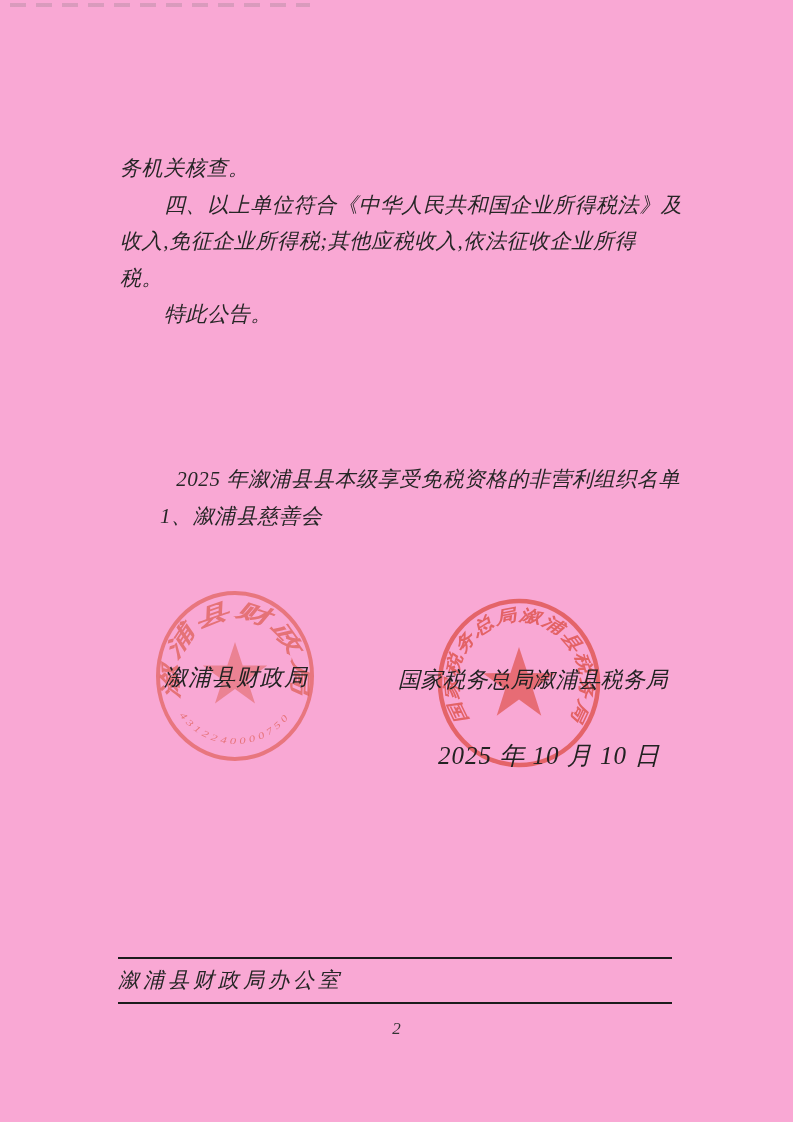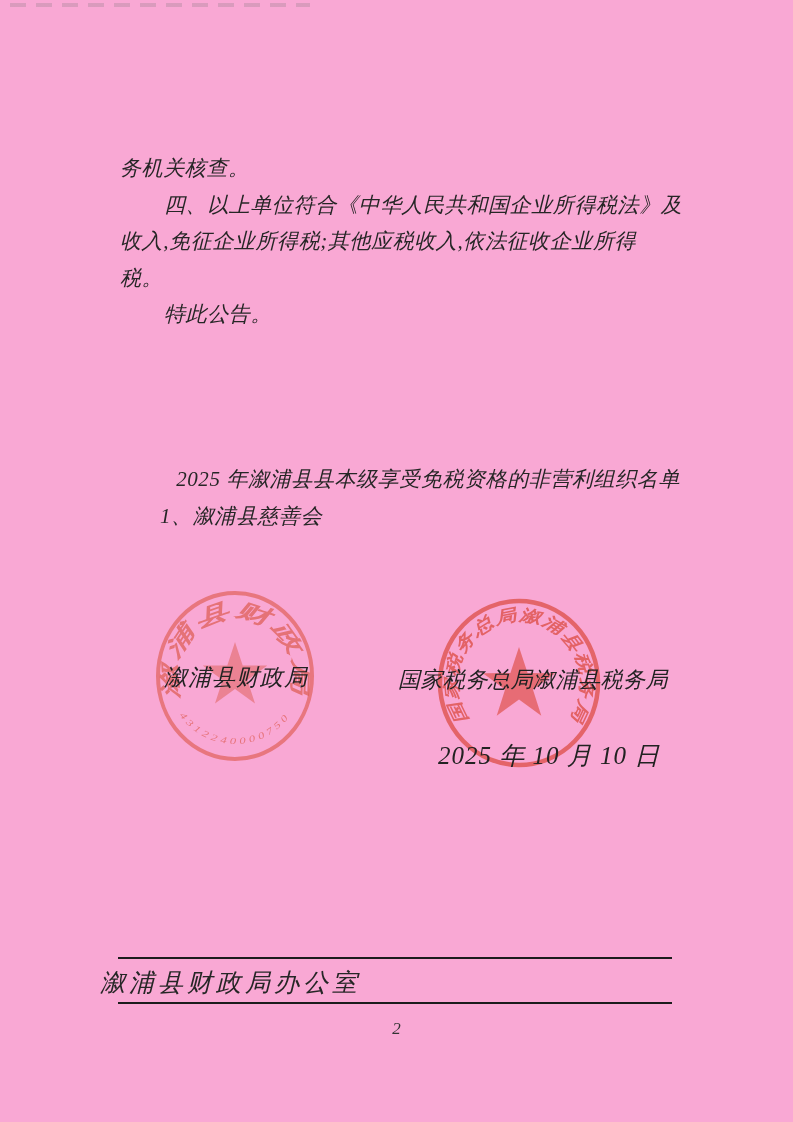--- a/index.html
+++ b/index.html
@@ -25,22 +25,22 @@
   .sig-right { left:398px; top:665px; font-size:22px; letter-spacing:0.5px; }
   .sig-date  { left:438px; top:739px; font-size:25px; letter-spacing:1px; }
 
   .seal { position:absolute; }
   .seal-left  { left:155px; top:590px; }
   .seal-right { left:436px; top:598px; }
 
   .footer-line { position:absolute; left:118px; width:554px; height:2px; background:#1c1c1c; }
   .footer-line-top { top:957px; }
   .footer-line-bottom { top:1002px; }
-  .footer-row { position:absolute; left:100px; top:966px; width:554px; display:flex;
-    align-items:center; font-size:25px; }
+  .footer-row { position:absolute; left:118px; top:966px; width:554px; display:flex;
+    align-items:center; font-size:21px; }
   .footer-office { letter-spacing:4px; }
   .footer-print { letter-spacing:0.5px; }
 
   .page-number { position:absolute; left:0; top:1019px; width:793px; text-align:center;
     font-size:17px; color:#333; }
 </style>
 </head>
 <body>
 
 <div class="page">

